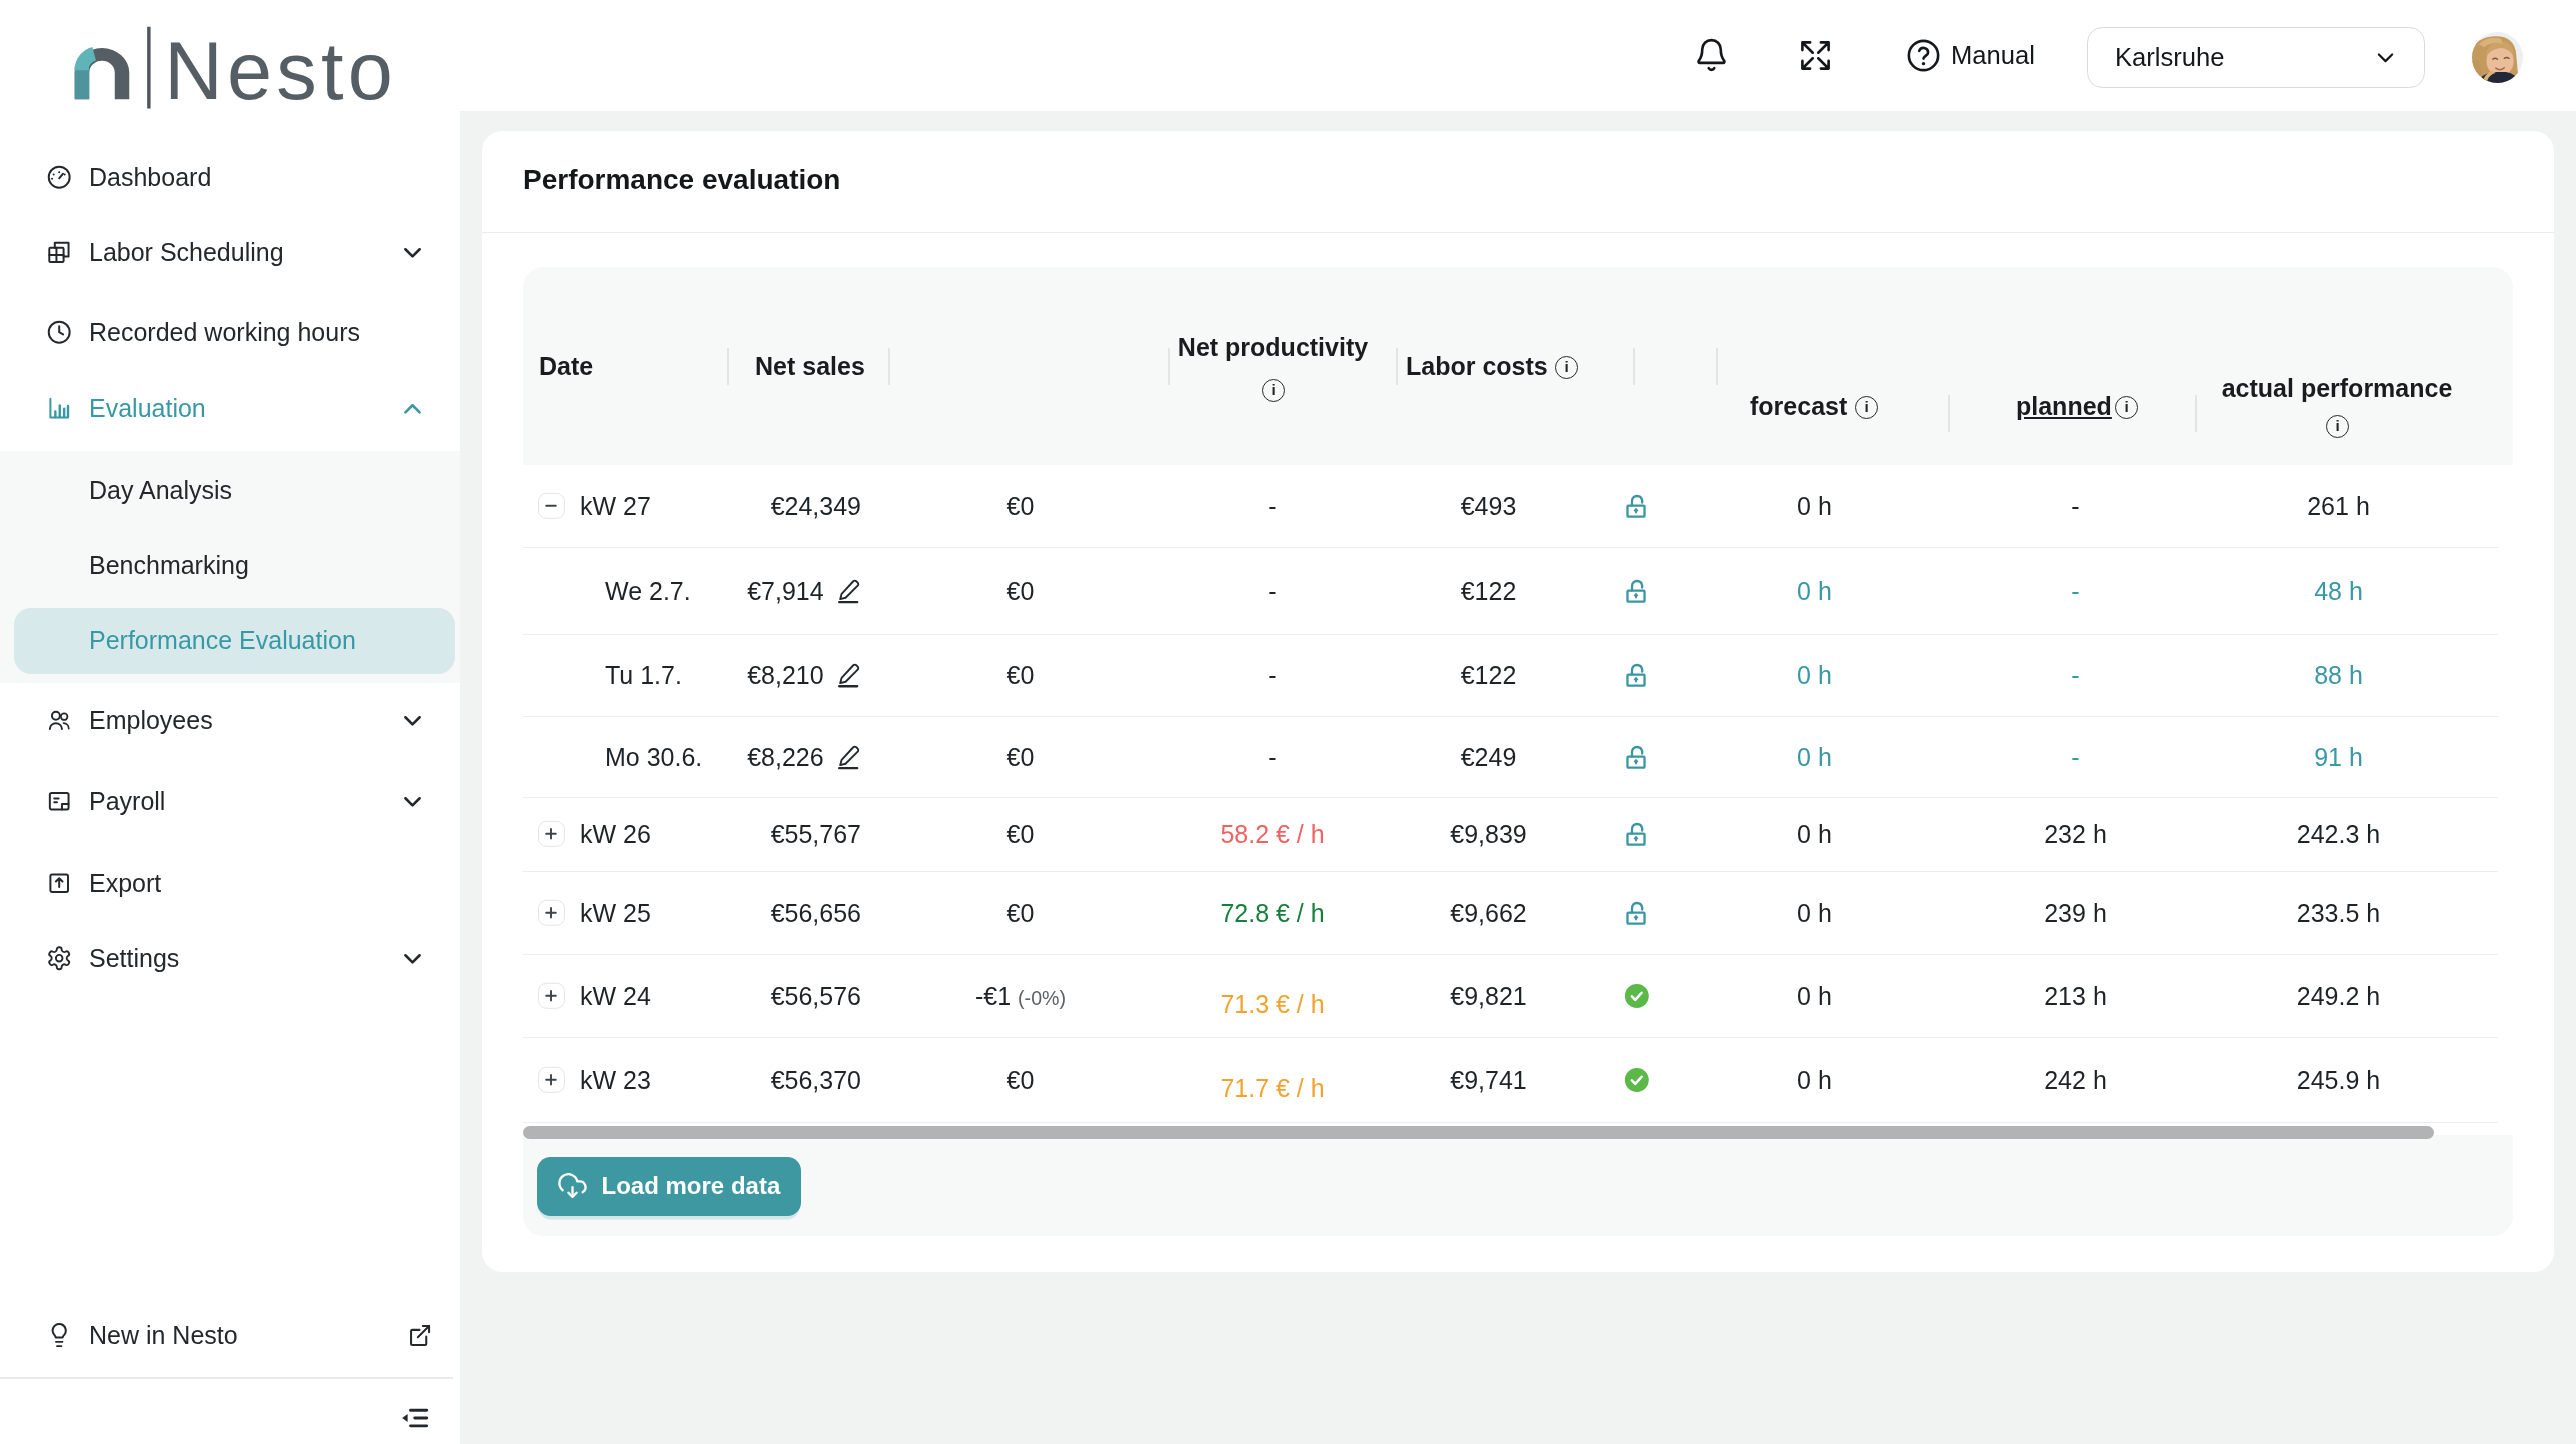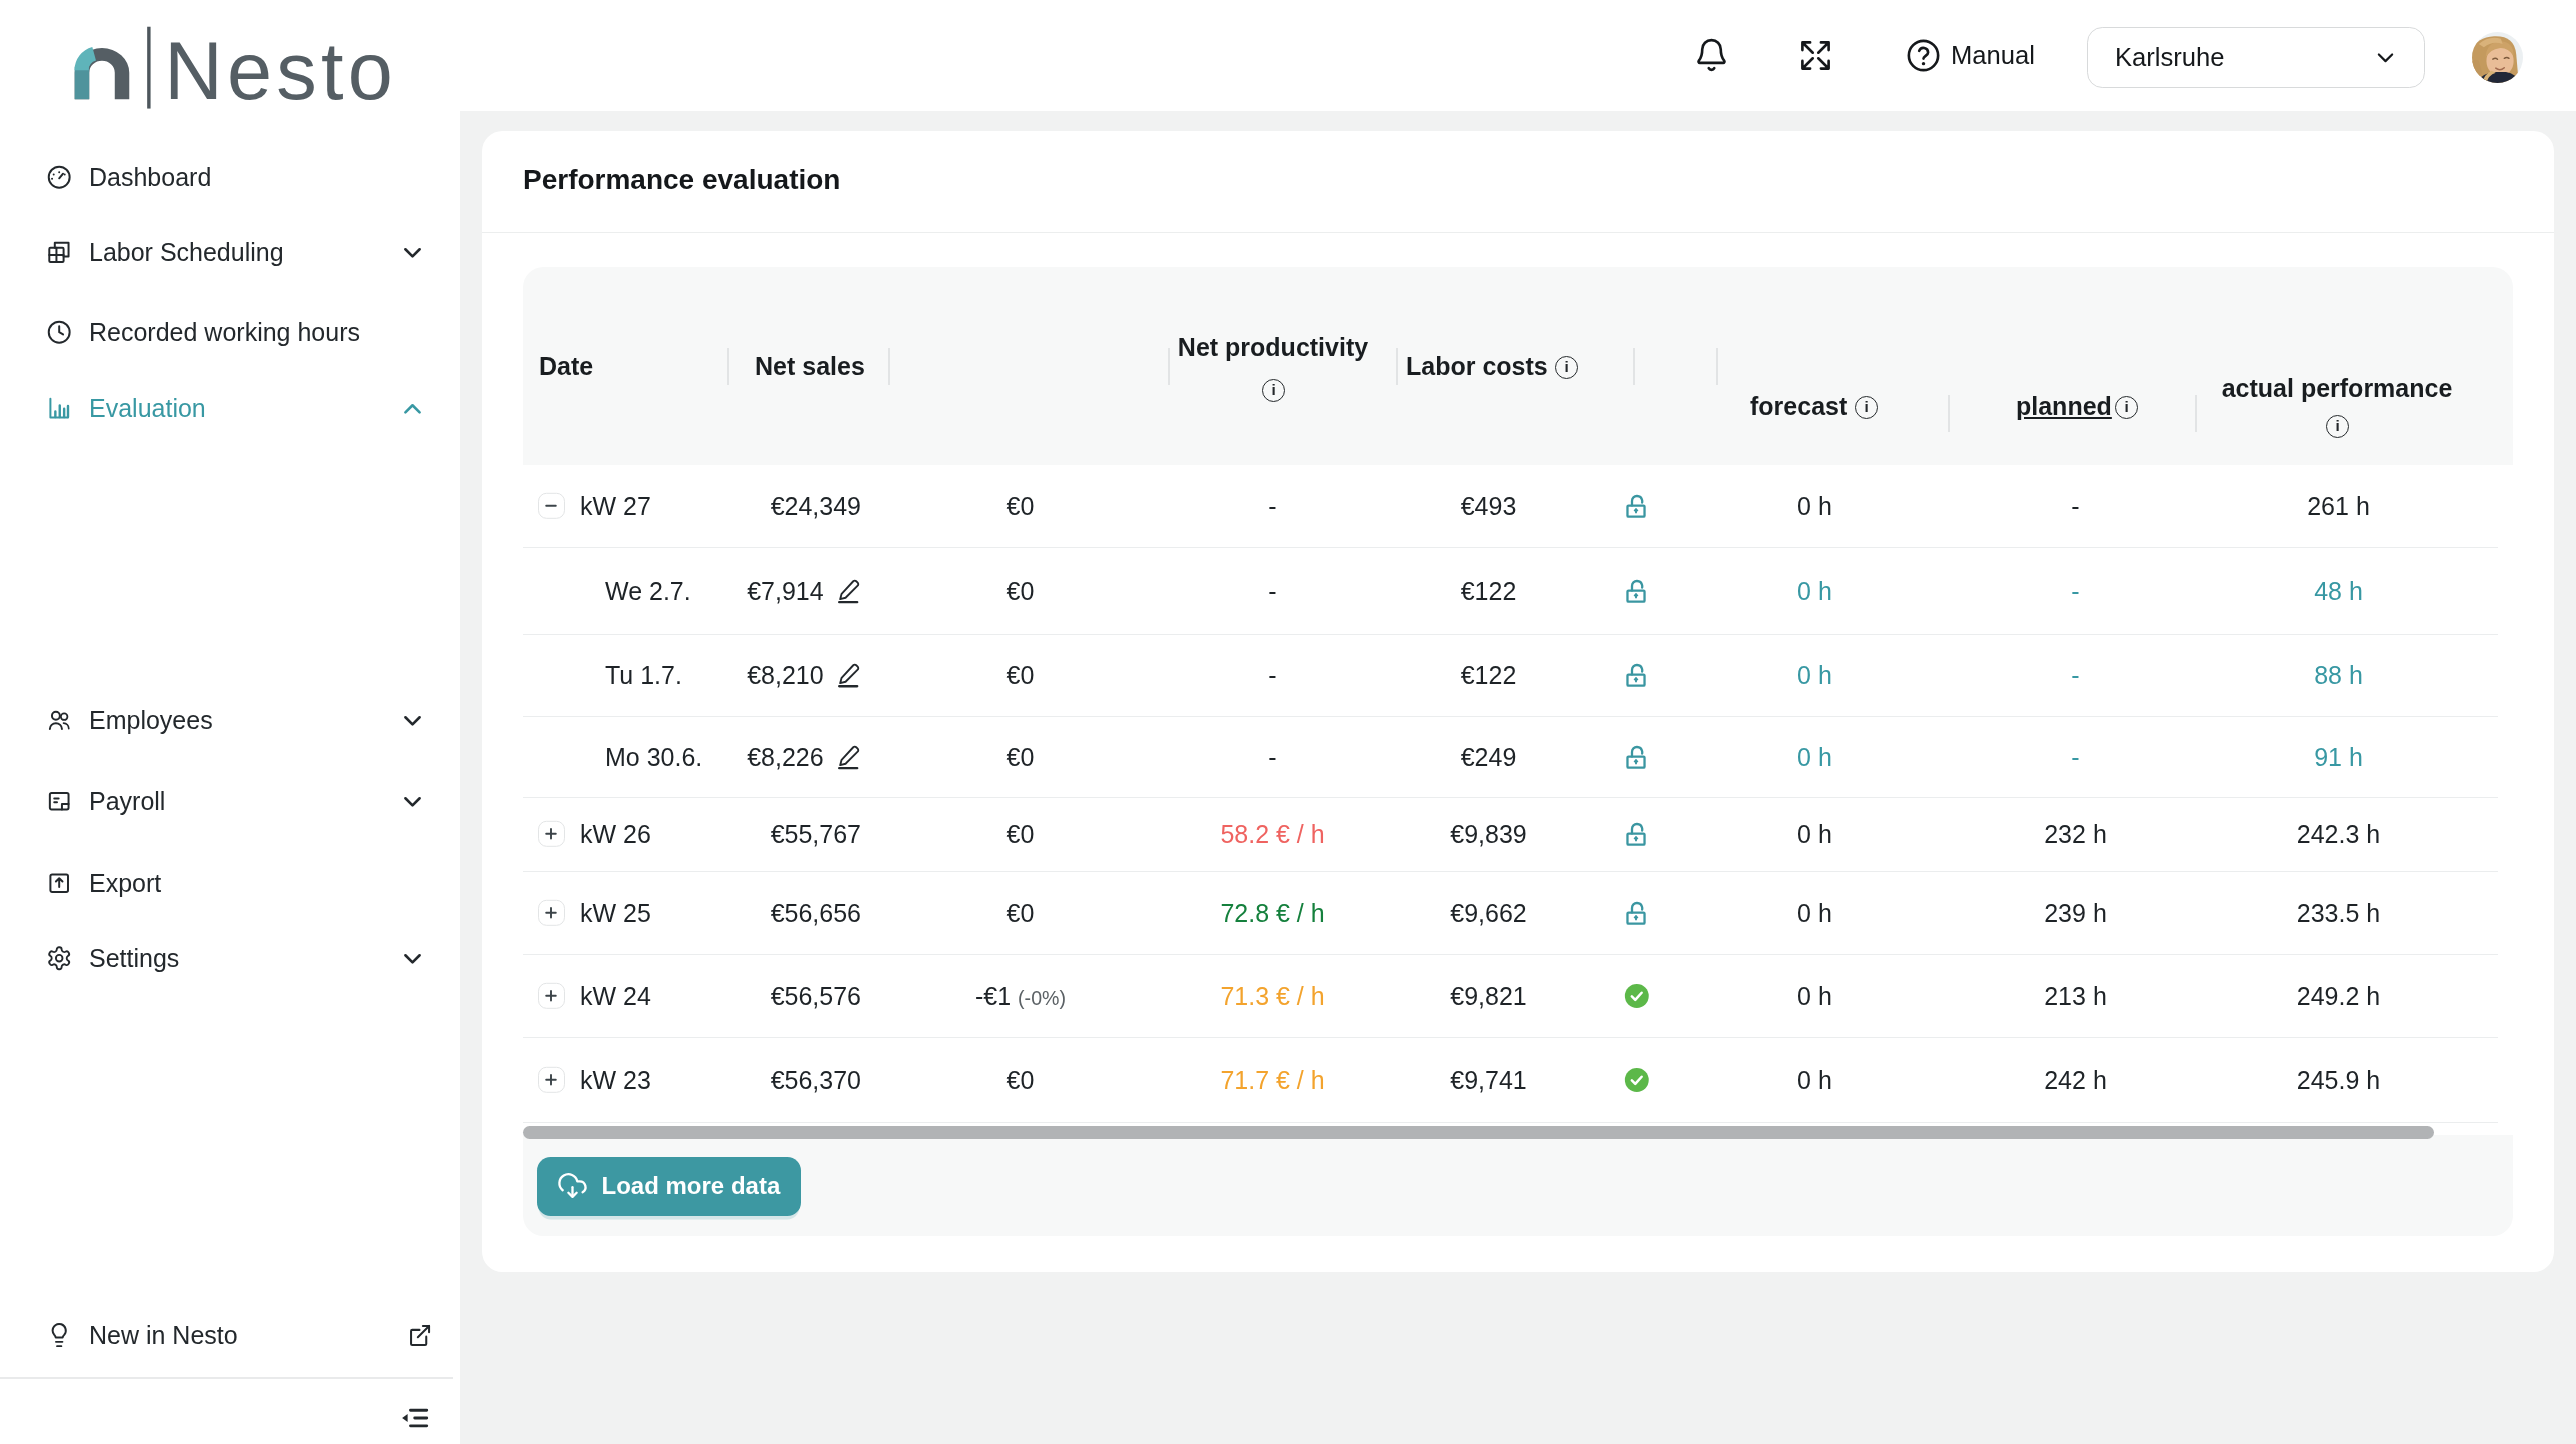--- a/index.html
+++ b/index.html
@@ -17,21 +17,21 @@
 
   
   .hlabel { position:absolute; font-size:25px; font-weight:700; color:#191d20; white-space:nowrap; }
   .hsep { position:absolute; width:1.7px; height:37px; background:#e2e4e5; top:81px; }
   .row { position:relative; width:1975px; border-bottom:1.7px solid #ebedee; }
   .row > div, .row > span { position:absolute; top:50%; transform:translateY(-50%); }
   .cell { font-size:25px; white-space:nowrap; text-align:center; }
   .teal { color:#3898a3; }
   .red { color:#ef6360; }
   .green { color:#15803d; }
-  .orange { color:#f3a32d; }
+  .orange { color:#f3a32d;margin-top:8px; }
   .small-gray { font-size:19.6px; color:#5b6165; }
   .info { display:inline-block; width:23px; height:23px; border:1.7px solid #24282b; border-radius:50%; }
   .info::after { content:"i"; display:block; text-align:center; font-size:15.3px; line-height:19.6px; font-weight:700; color:#24282b; }
 
   .expander { left:15.3px; width:26.4px; height:26.4px; border:1.7px solid #e3e5e6; border-radius:8.5px; background:#fff; display:flex; align-items:center; justify-content:center; }
   .expander svg { display:block; }
   .c1 { left:57px; font-size:25px; }
   .c1d { left:82px; font-size:25px; }
   .sales { left:128px; width:210px; display:flex; justify-content:flex-end; align-items:center; gap:11px; font-size:25px; }
   .c2 { left:387px; width:221px; }
@@ -315,20 +315,32 @@
     </div>
     <div class="mitem" style="top:383px;">
       <svg class="micon" viewBox="0 0 24 24" fill="none" stroke="#3898a3" stroke-width="1.8" stroke-linecap="round" stroke-linejoin="round">
           <path d="M4 3.5v17h16"></path>
           <path d="M8.5 20v-5 M12.5 20V9.5 M16.5 20v-7.5 M20 20v-10" stroke-width="2.2"></path>
         </svg>
       <span class="mtext" style="color:#3898a3;">Evaluation</span>
       <svg class="mchev" viewBox="0 0 24 24" fill="none" stroke="#3898a3" stroke-width="2" stroke-linecap="round" stroke-linejoin="round">
           <path d="m6.5 15 5.5-5.5 5.5 5.5"></path>
         </svg>
+    </div>
+    <div id="submenu">
+      <div id="pill"></div>
+      <div class="mitem" style="top:13.6px;">
+          <span class="mtext">Day Analysis</span>
+        </div>
+      <div class="mitem" style="top:89px;">
+          <span class="mtext">Benchmarking</span>
+        </div>
+      <div class="mitem" style="top:164px;">
+          <span class="mtext" style="color:#3898a3;">Performance Evaluation</span>
+        </div>
     </div>
     <div class="mitem" style="top:695px;">
       <svg class="micon" viewBox="0 0 24 24" fill="none" stroke="#23282c" stroke-width="1.8" stroke-linecap="round" stroke-linejoin="round">
           <circle cx="9" cy="8" r="3.6"></circle>
           <path d="M3.5 20c0-3 2.5-5.2 5.5-5.2s5.5 2.2 5.5 5.2"></path>
           <circle cx="16.5" cy="8.8" r="3" stroke-width="1.6"></circle>
           <path d="M16 14.6c2.7.2 4.7 2.3 4.7 5" stroke-width="1.6"></path>
         </svg>
       <span class="mtext">Employees</span>
       <svg class="mchev" viewBox="0 0 24 24" fill="none" stroke="#23282c" stroke-width="2" stroke-linecap="round" stroke-linejoin="round">

